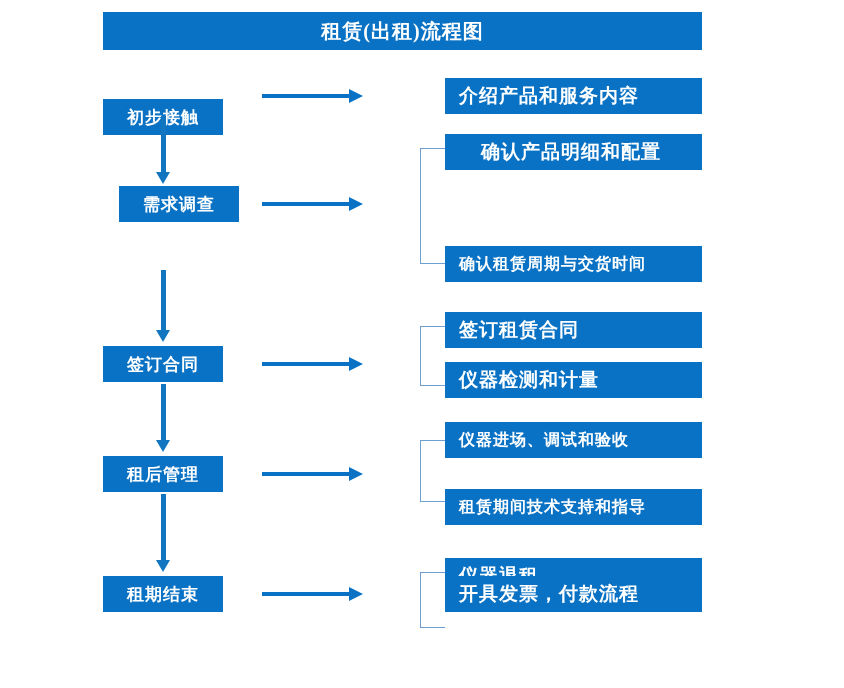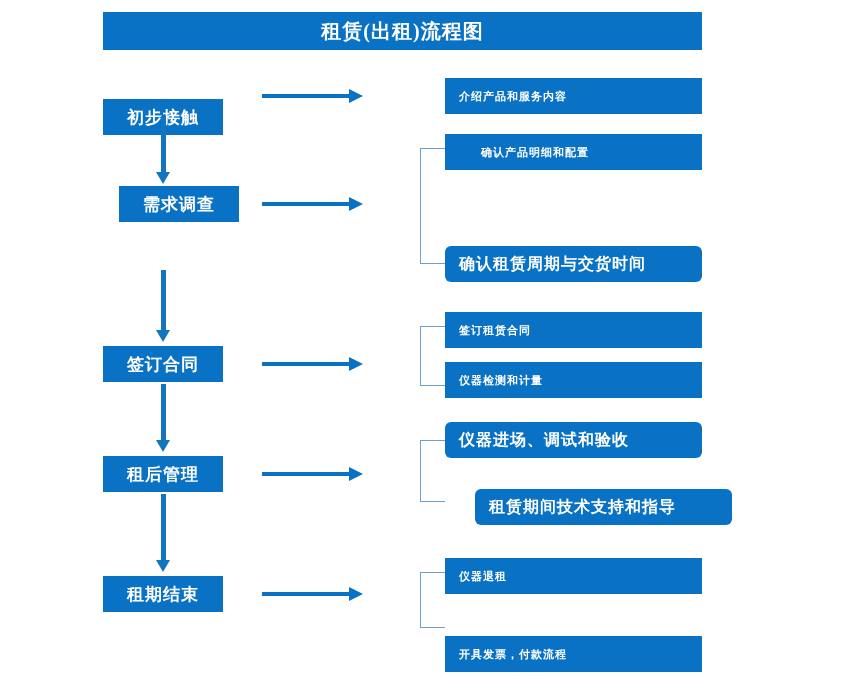--- a/index.html
+++ b/index.html
@@ -30,23 +30,23 @@
   }
   .left-box{
     width:120px;height:36px;
     left:103px;
     justify-content:center;
     font-size:17px;
   }
   .right-box{
     left:445px;width:257px;height:36px;
     padding-left:14px;
-    font-size:11px;
+    font-size:19px;
   }
-  .right-box.small{font-size:16px;border-radius:6px;}
+  .right-box.small{font-size:16px;}
 
   
   .h-arrow{
     position:absolute;
     left:262px;width:101px;height:14px;
   }
   .h-arrow .shaft{
     position:absolute;left:0;top:5px;width:88px;height:4px;background:#0A72C4;
   }
   .h-arrow .head{
@@ -125,29 +125,29 @@
     <div class="head"></div>
   </div>
 
   <div class="box left-box" style="top:456px;">租后管理</div>
   <div class="h-arrow" style="top:467px;">
     <div class="shaft"></div>
     <div class="head"></div>
   </div>
   <div class="bracket" style="top:440px;height:62px;"></div>
   <div class="box right-box small" style="top:422px;">仪器进场、调试和验收</div>
-  <div class="box right-box small" style="top:489px;margin-left:30px;">租赁期间技术支持和指导</div>
+  <div class="box right-box small" style="top:489px;">租赁期间技术支持和指导</div>
 
   <div class="v-arrow" style="top:494px;height:78px;">
     <div class="shaft"></div>
     <div class="head"></div>
   </div>
 
   <div class="box left-box" style="top:576px;">租期结束</div>
   <div class="h-arrow" style="top:587px;">
     <div class="shaft"></div>
     <div class="head"></div>
   </div>
   <div class="bracket" style="top:572px;height:56px;"></div>
   <div class="box right-box" style="top:558px;">仪器退租</div>
-  <div class="box right-box" style="top:636px;text-align:center;">开具发票，付款流程</div>
+  <div class="box right-box" style="top:576px;text-align:center;">开具发票，付款流程</div>
 
 </div>
 
 </body></html>

